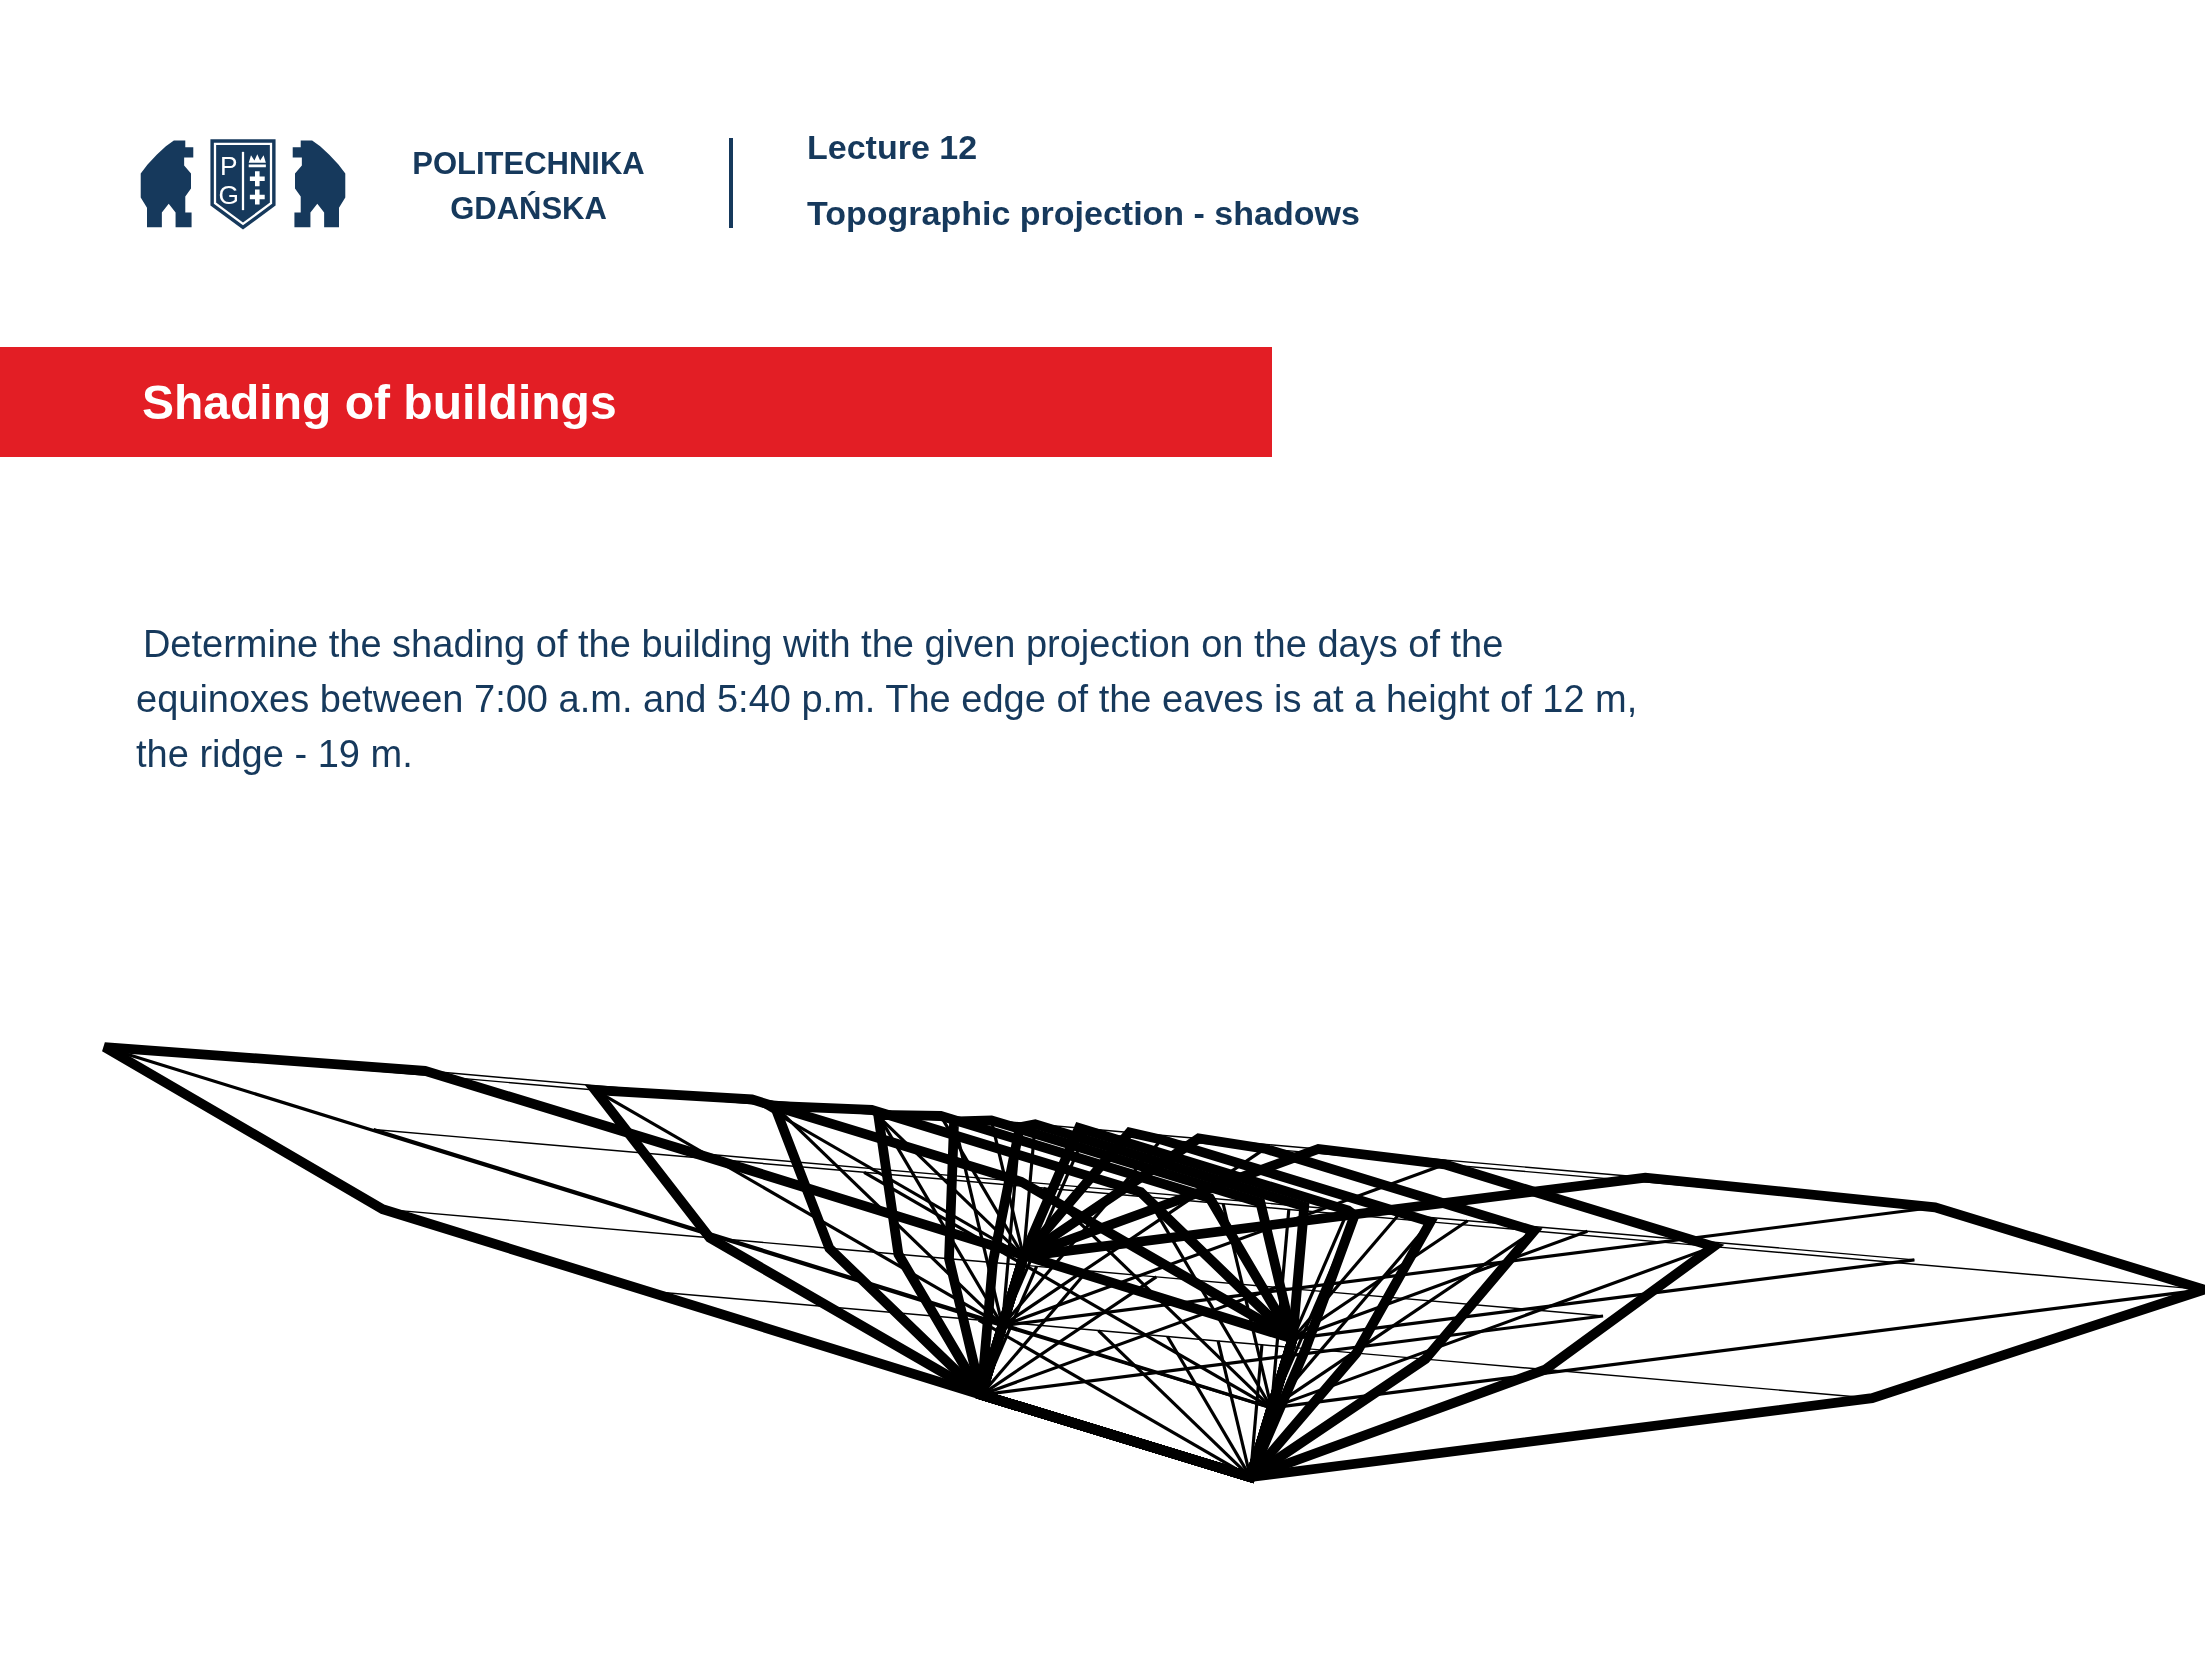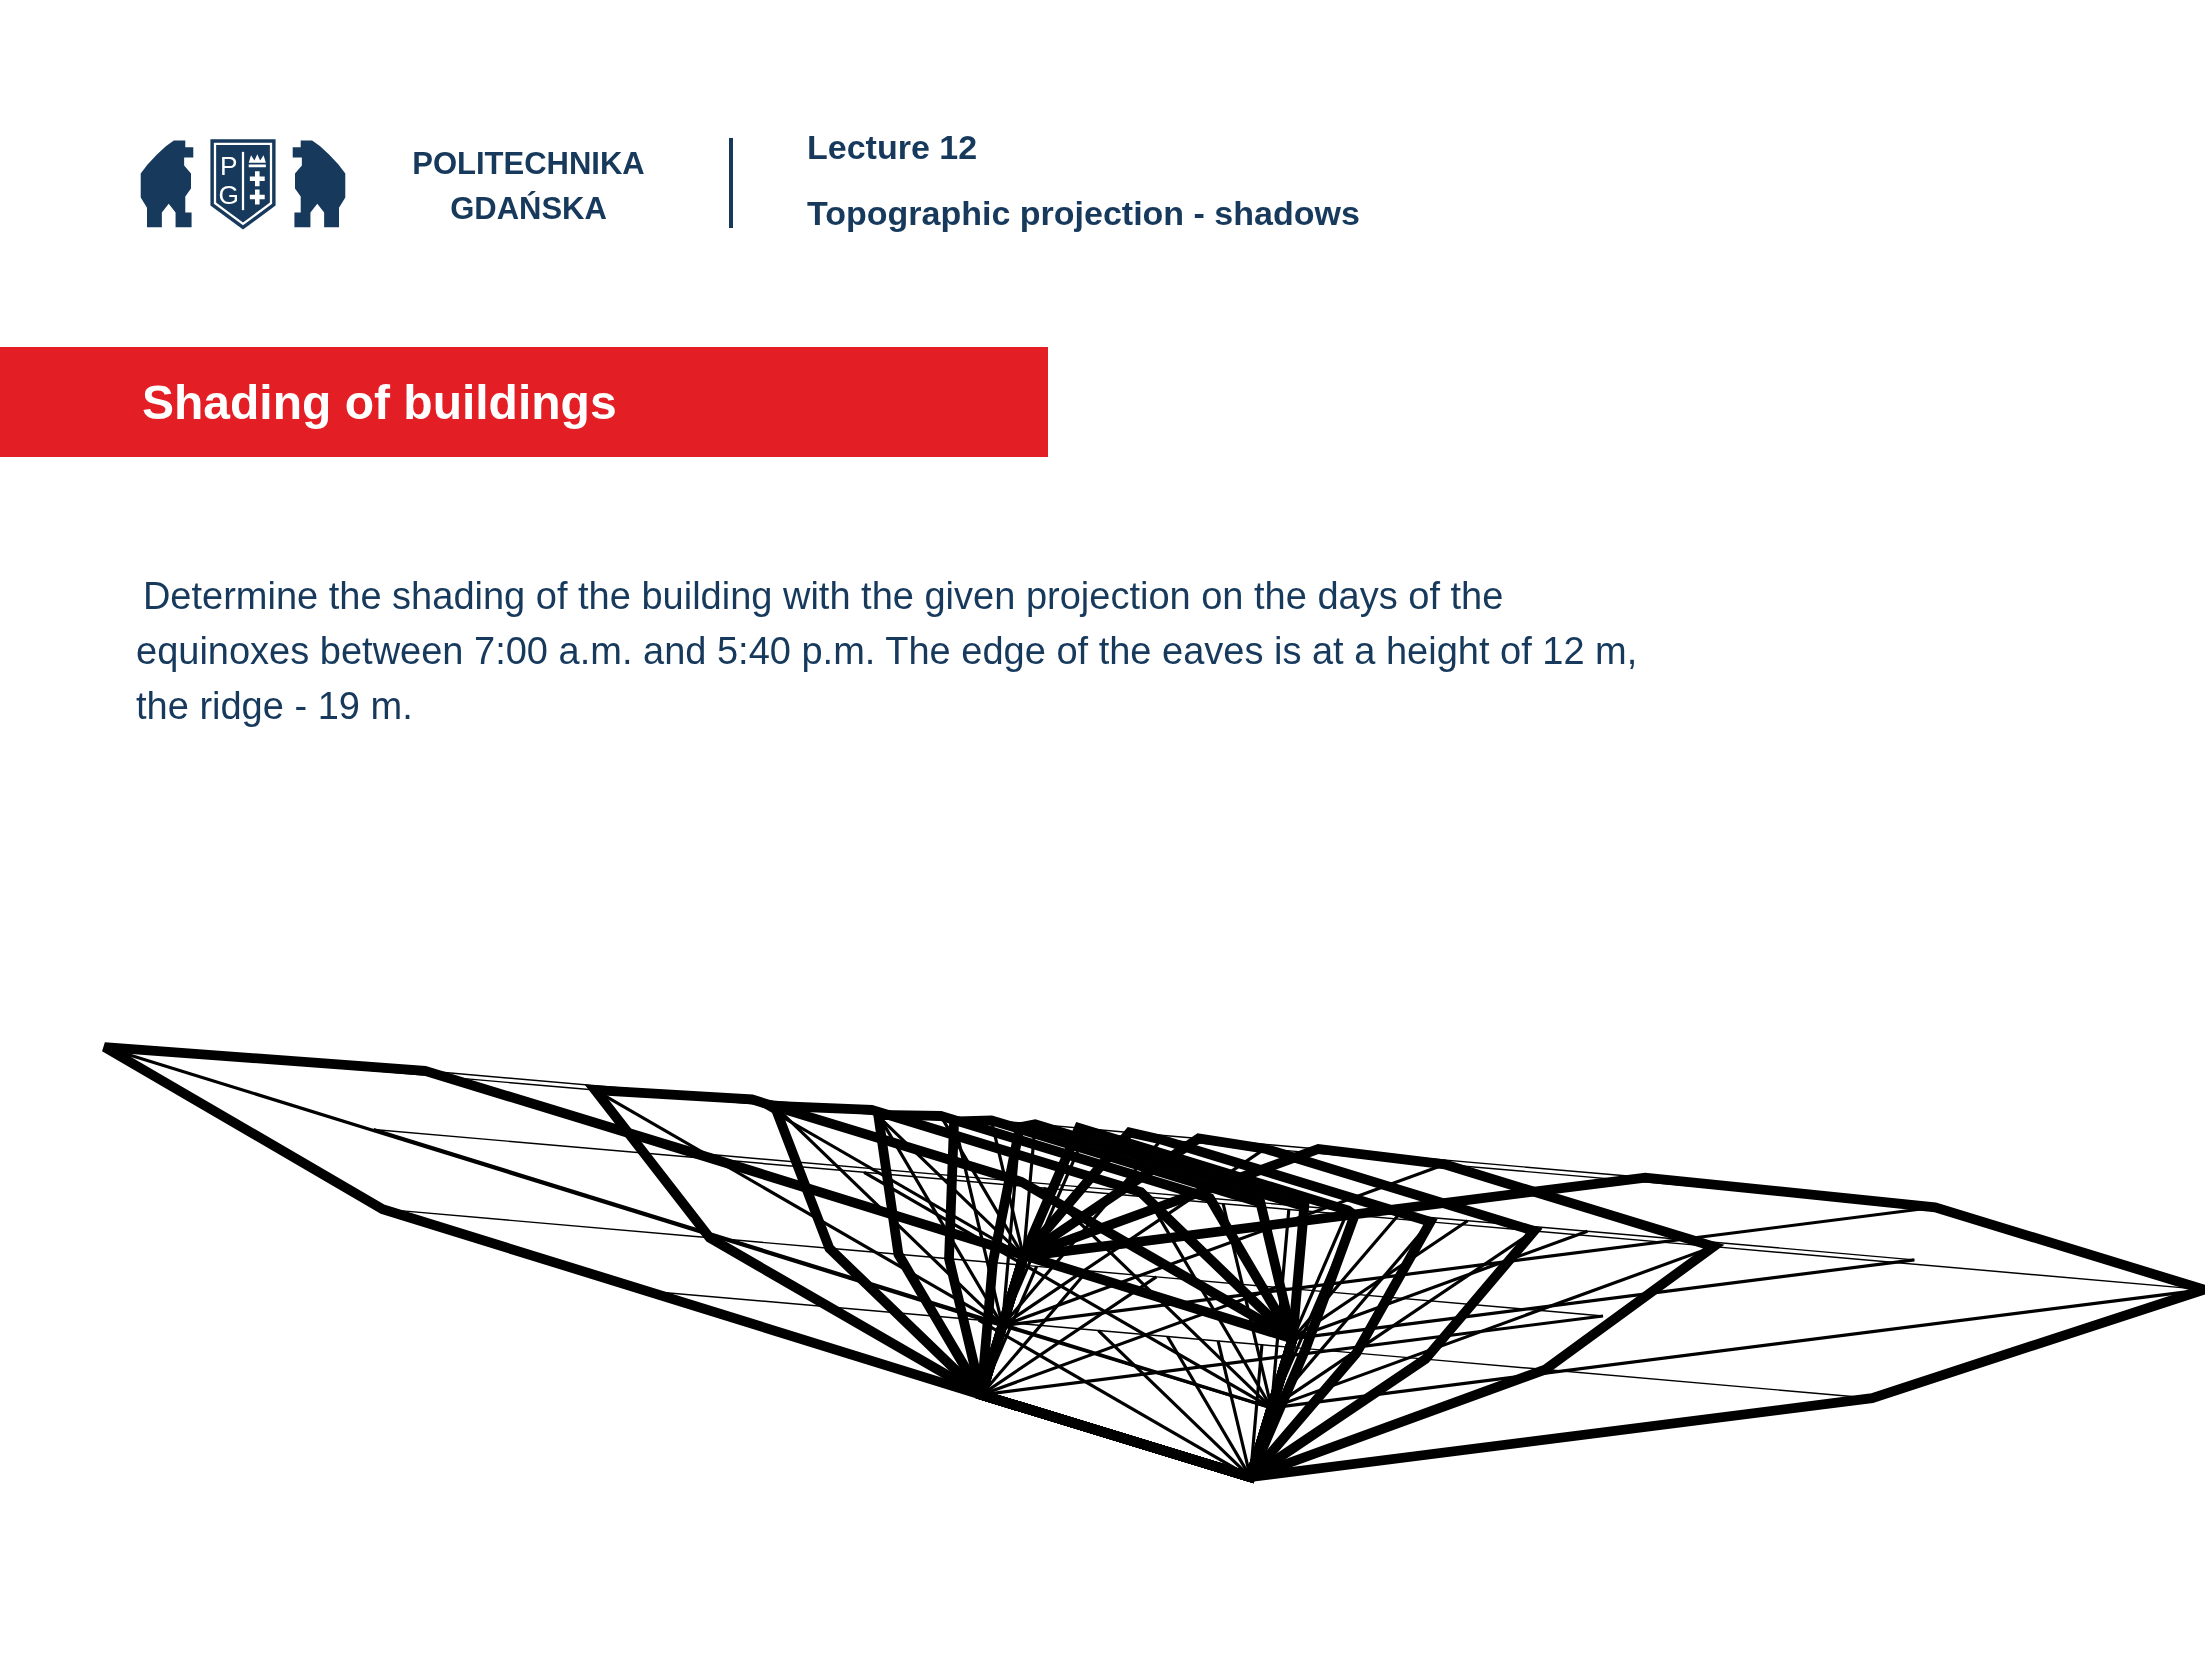--- a/index.html
+++ b/index.html
@@ -29,34 +29,34 @@
   .lecture-label{
     position:absolute;left:807px;top:128px;
     font-weight:bold;font-size:34px;color:var(--navy);white-space:nowrap;
   }
   .lecture-topic{
     position:absolute;left:807px;top:194px;
     font-weight:bold;font-size:34px;color:var(--navy);white-space:nowrap;
   }
   
   .banner{
-    position:absolute;left:0;top:347px;width:1048px;height:110px;
+    position:absolute;left:0;top:347px;width:1272px;height:110px;
     background:var(--red);
     display:flex;align-items:center;
   }
   .banner .banner-title{
     margin-left:142px;
     color:#ffffff;font-weight:bold;font-size:48px;white-space:nowrap;
   }
   
   .problem{
     position:absolute;left:136px;top:569px;width:1918px;
     font-size:38px;line-height:55px;color:var(--navy);
   }
-  .problem .line:first-child{text-indent:6.9px;}
+  .problem .line:first-child{text-indent:6.9px;margin-top:48px;}
   
   .diagram-svg{position:absolute;left:0;top:0;width:2205px;height:1654px;}
 </style>
 </head>
 <body>
 
 <div class="slide">
 
   <svg class="logo-svg" viewBox="0 0 370 168">
     <g fill="#16395c">

